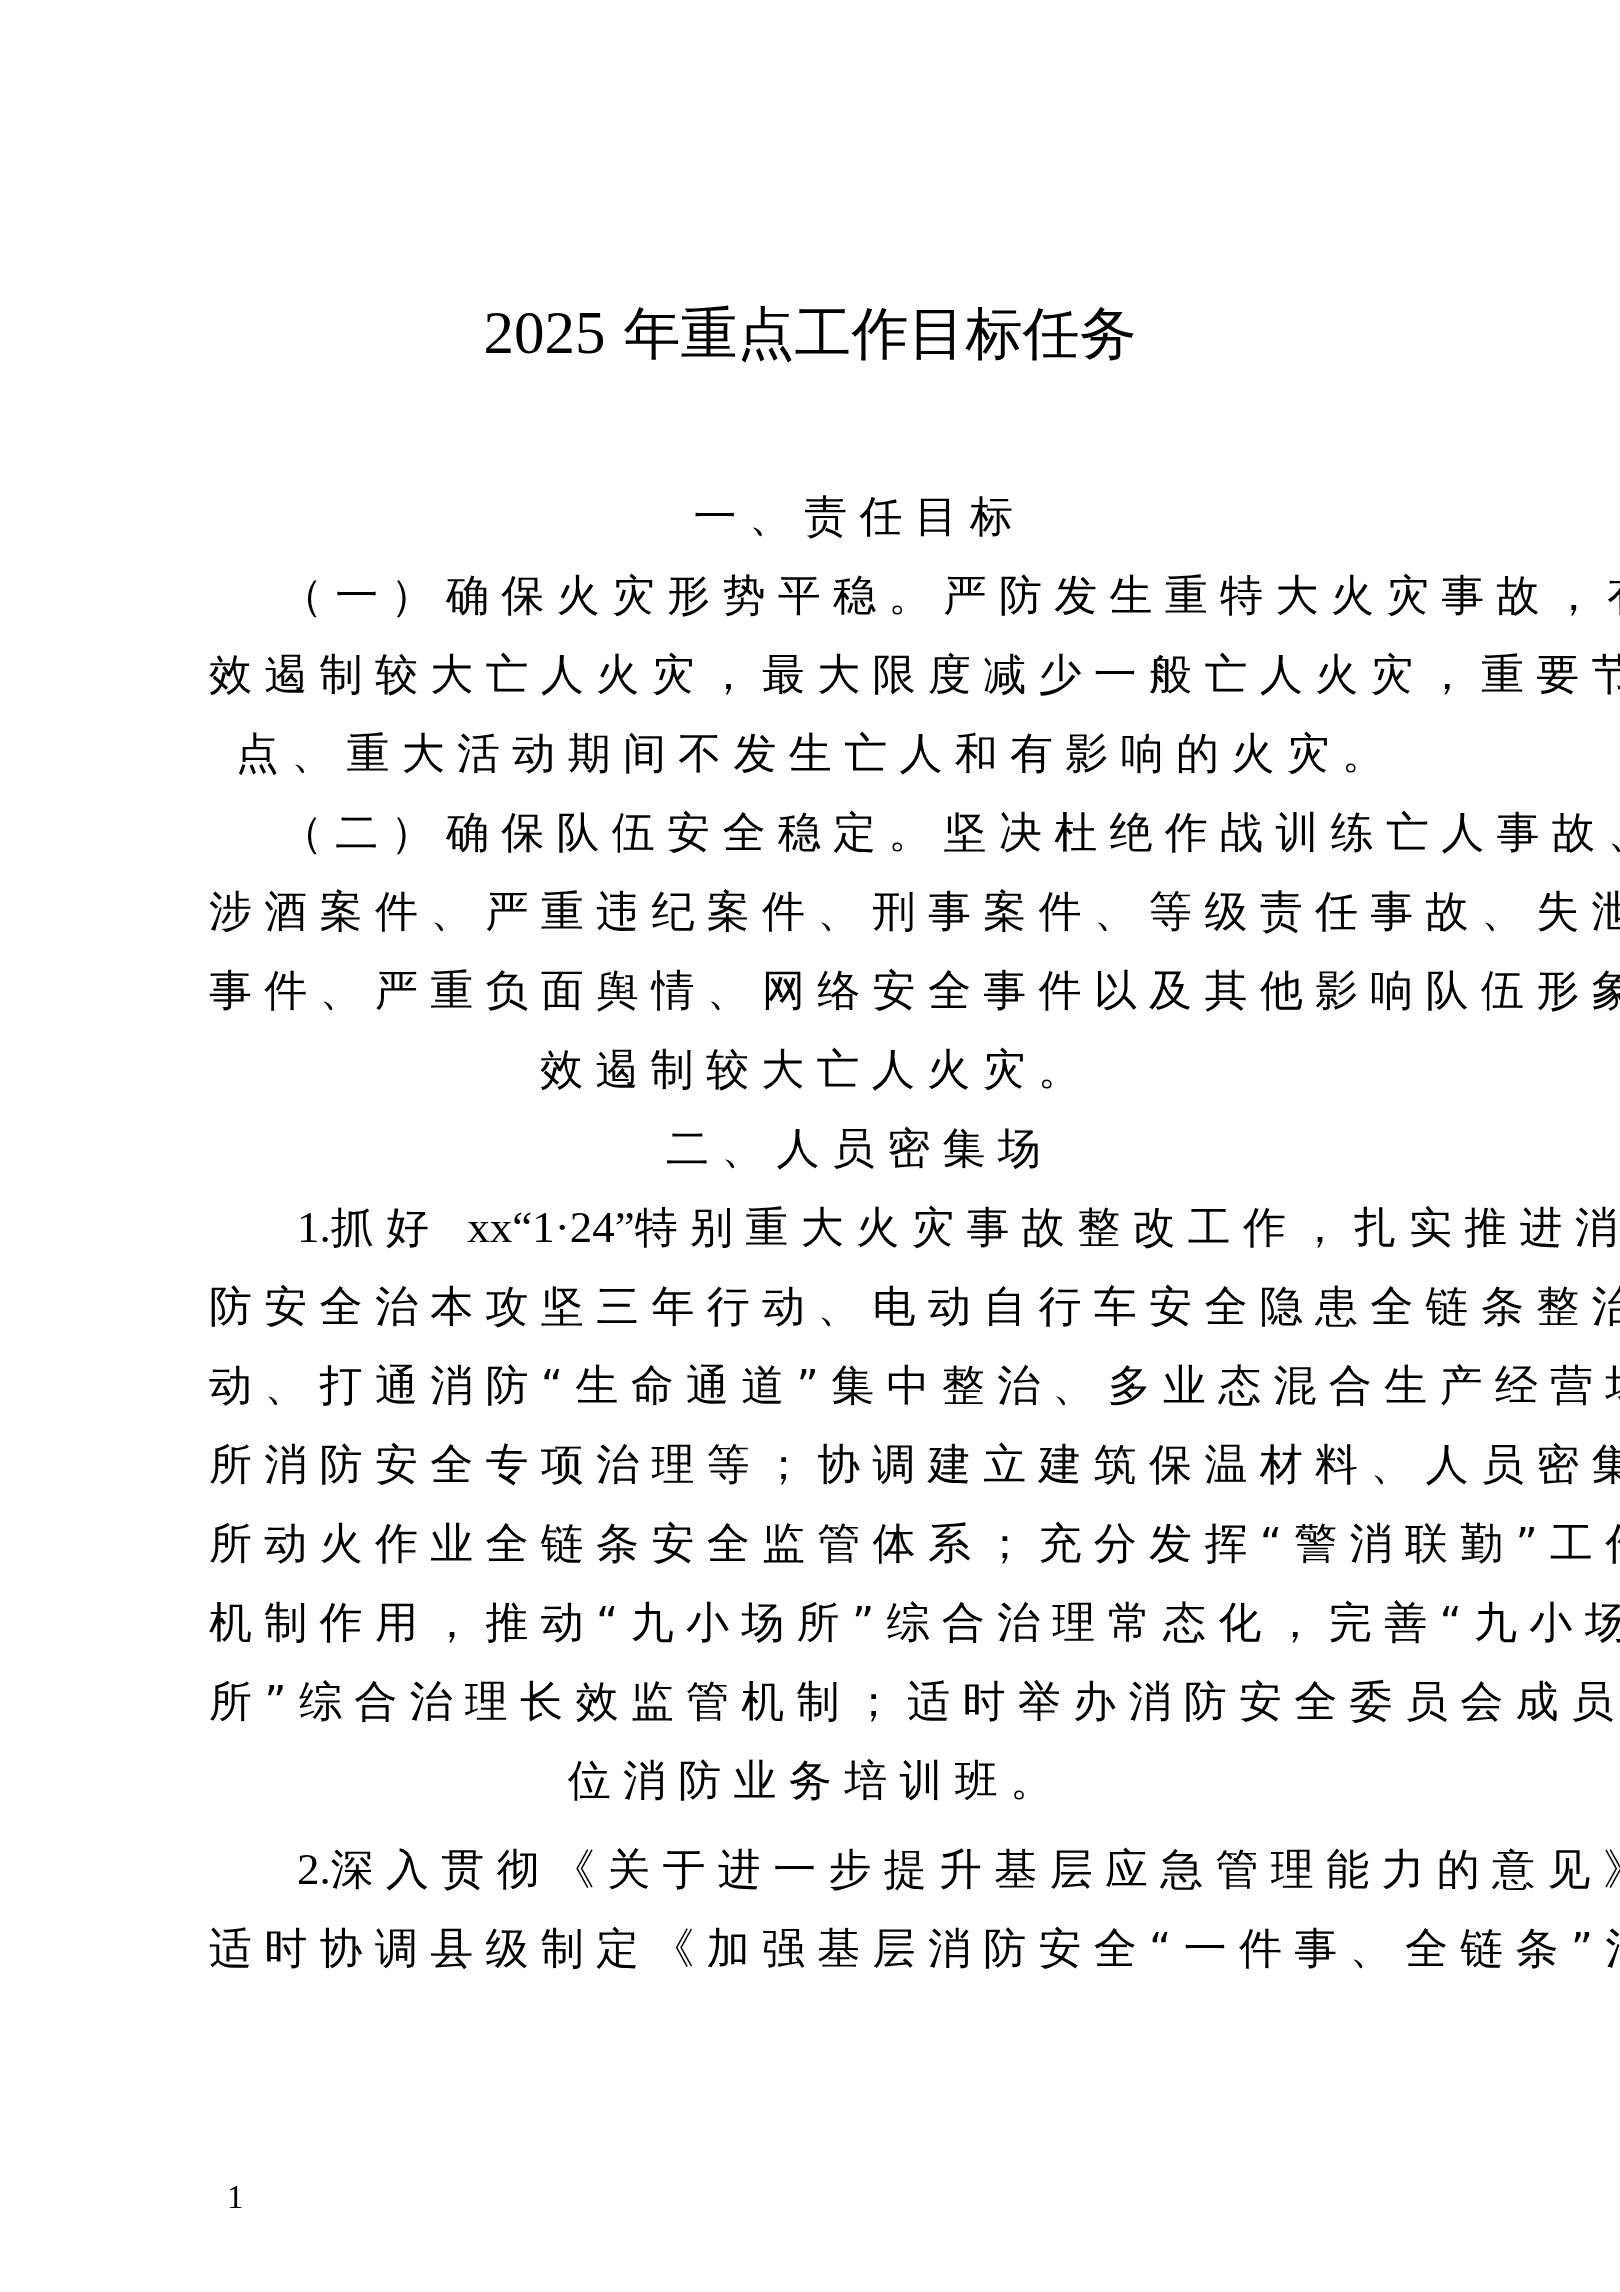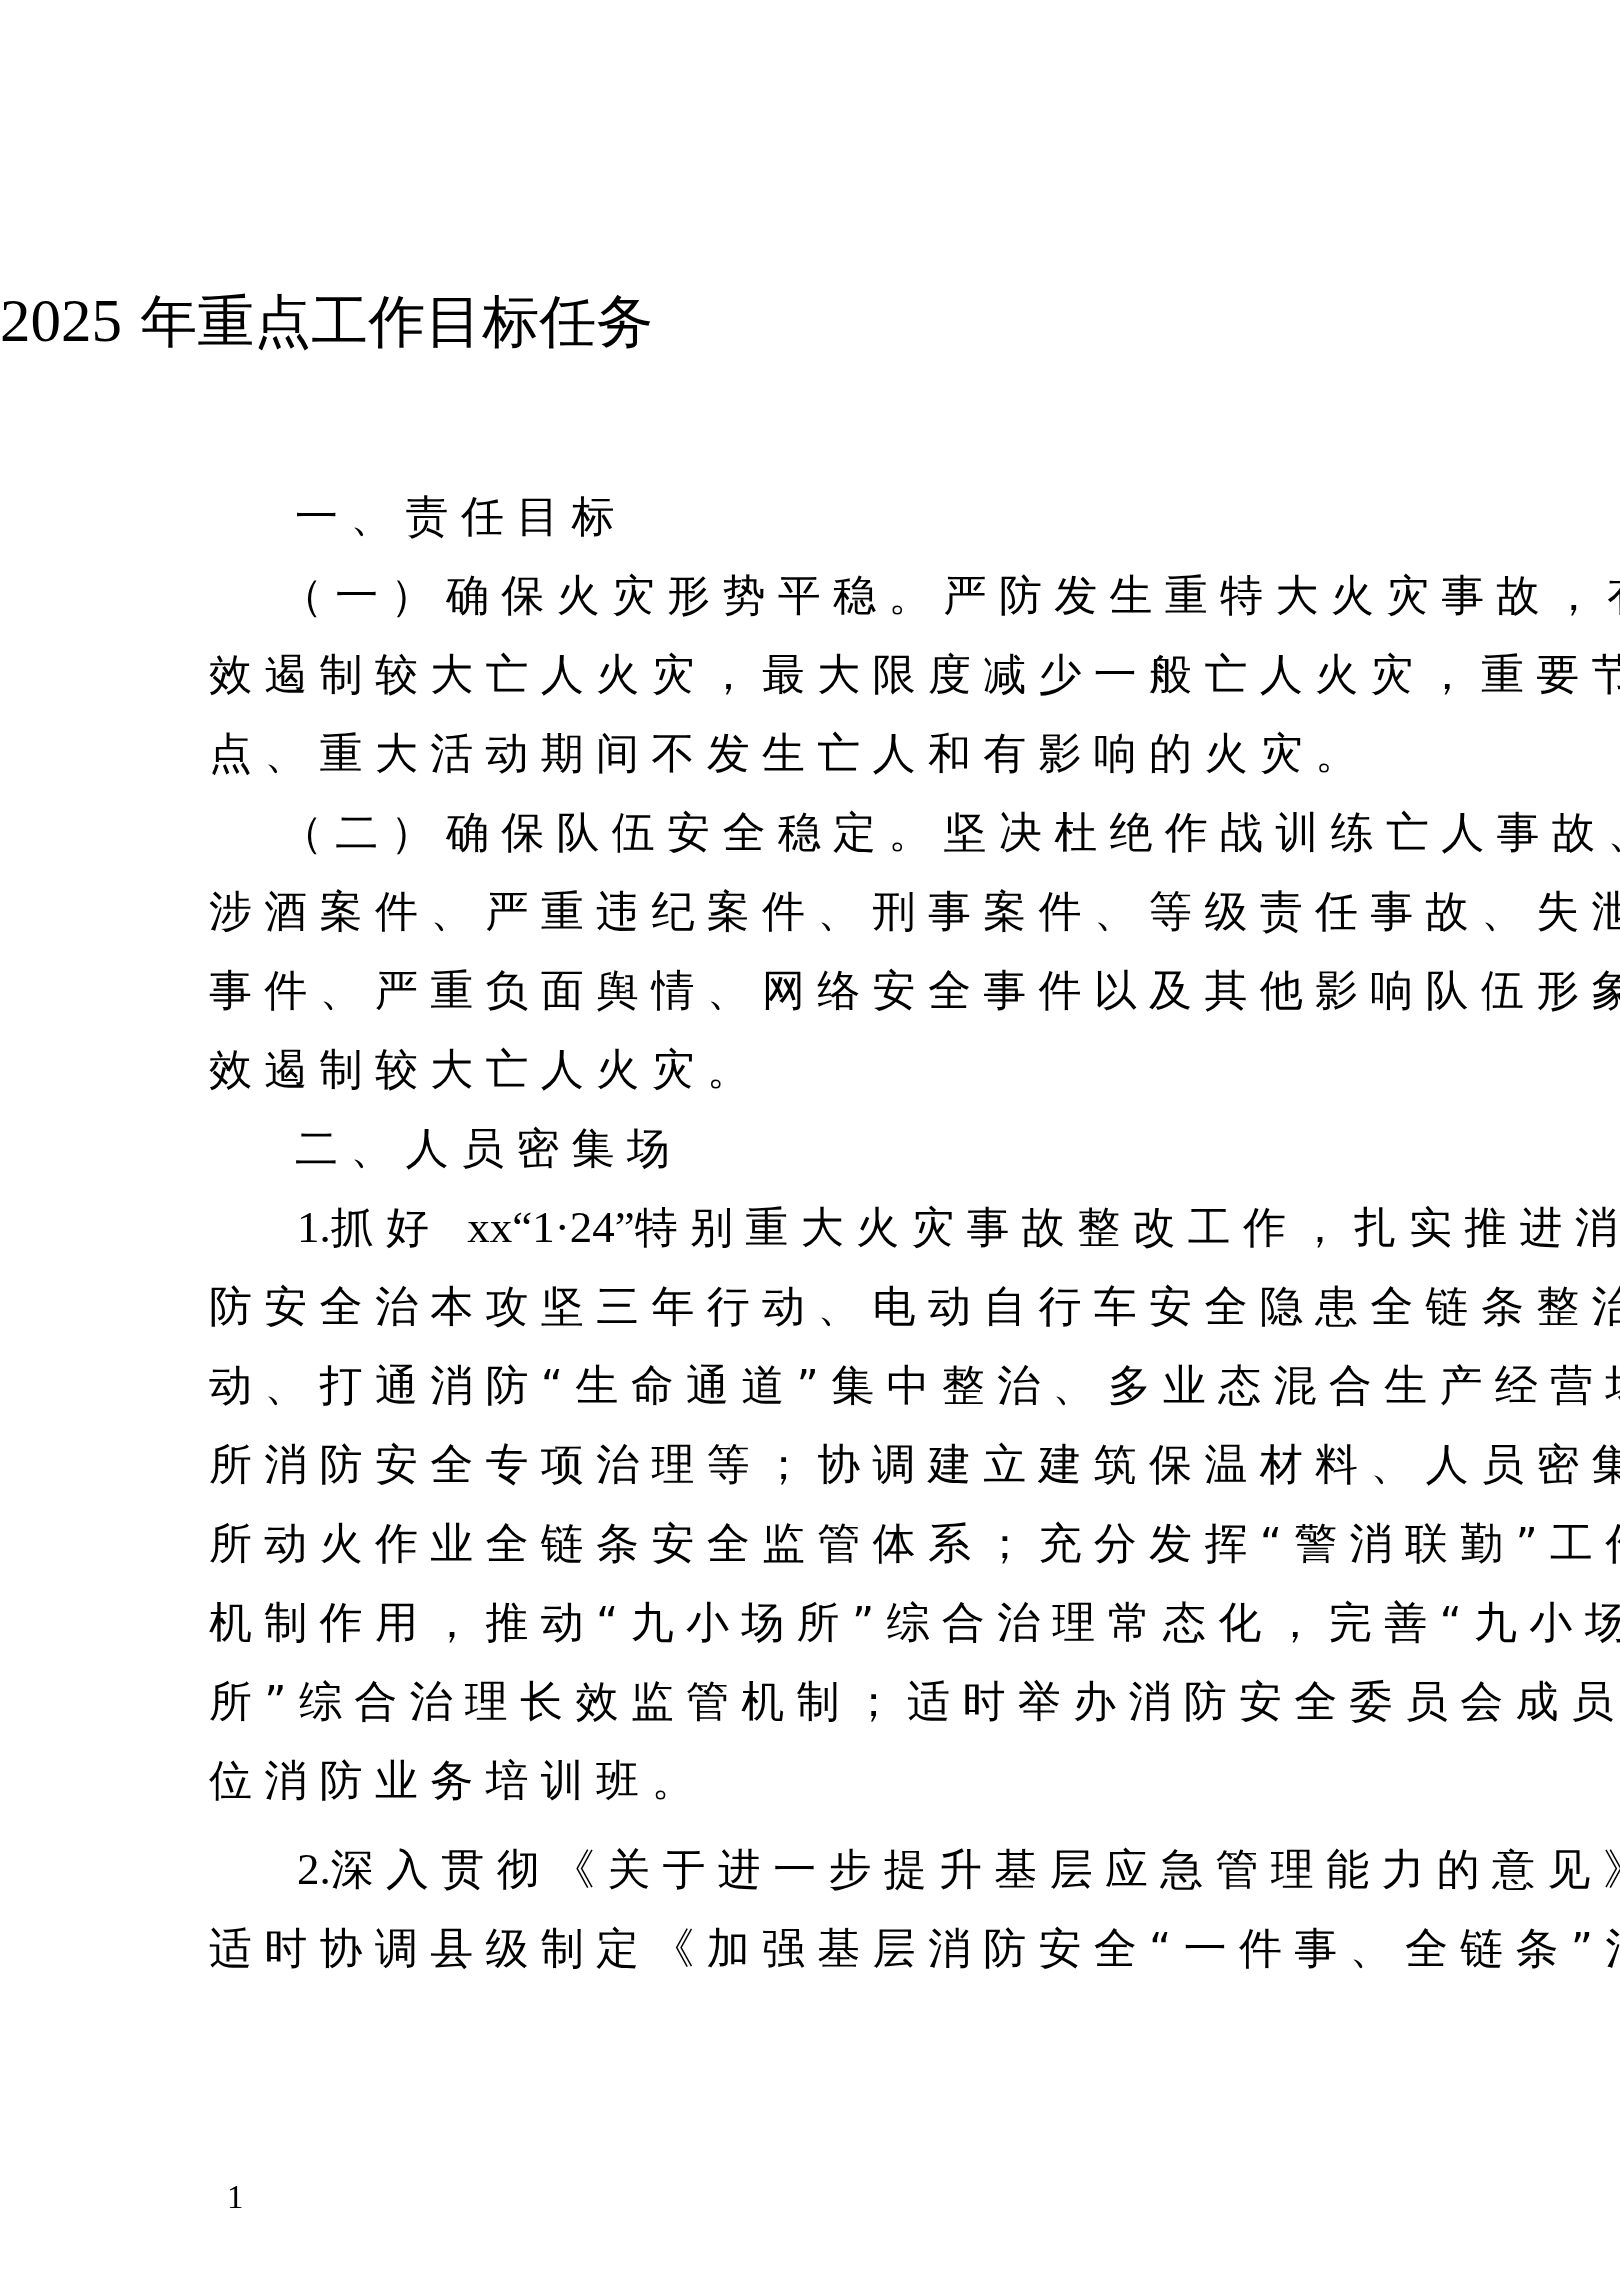--- a/index.html
+++ b/index.html
@@ -16,24 +16,24 @@
     }
     .page {
       position: absolute;
       left: 0; top: 0;
       width: 1620px;
       height: 2293px;
       background: #ffffff;
     }
     .title {
       position: absolute;
-      top: 282px;
+      top: 294px;
       left: 0;
       width: 1620px;
-      text-align: left;
+      text-align: center;
       font-family: "DejaVu Sans", sans-serif;
       font-size: 57px;
       line-height: 78px;
       letter-spacing: 0px;
       white-space: nowrap;
     }
     .title .num {
       font-family: "Liberation Serif", serif;
       font-size: 61px;
     }
@@ -43,20 +43,21 @@
       top: 477px;
       width: 1215px;
       font-family: "DejaVu Sans", sans-serif;
       font-size: 43px;
     }
     .line {
       height: 79px;
       line-height: 79px;
       white-space: nowrap;
       letter-spacing: 12.3px;
+      text-align: center;
     }
     .line.indent { padding-left: 86px; }
     .line.gap { margin-top: 9.8px; }
     .serif {
       font-family: "Liberation Serif", serif;
       font-size: 45px;
       letter-spacing: 0px;
     }
     .page-number {
       position: absolute;

